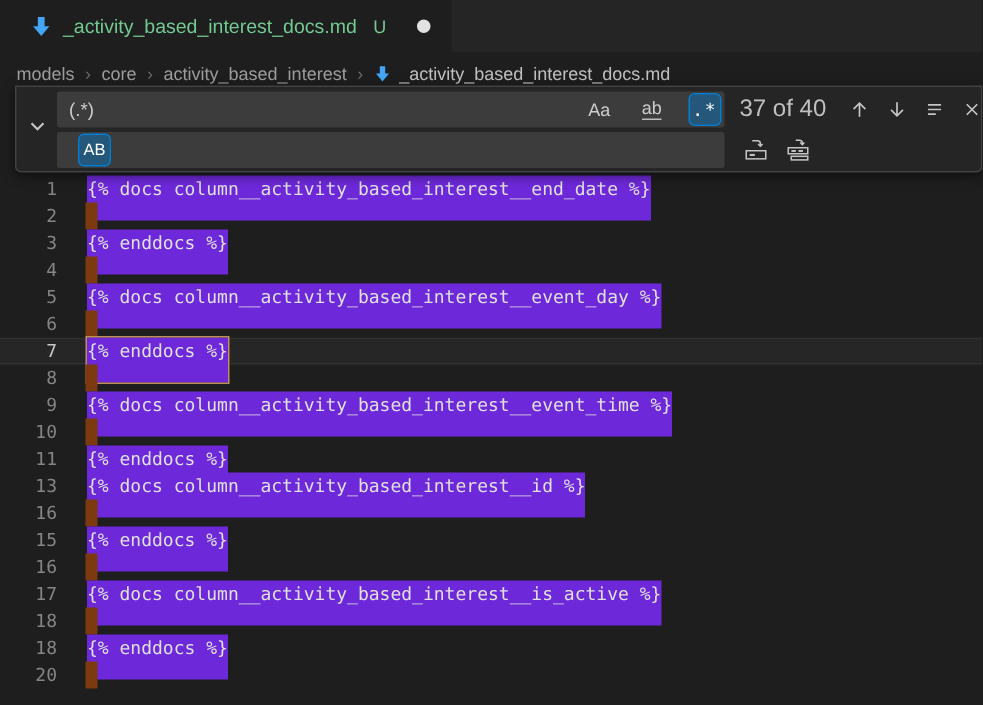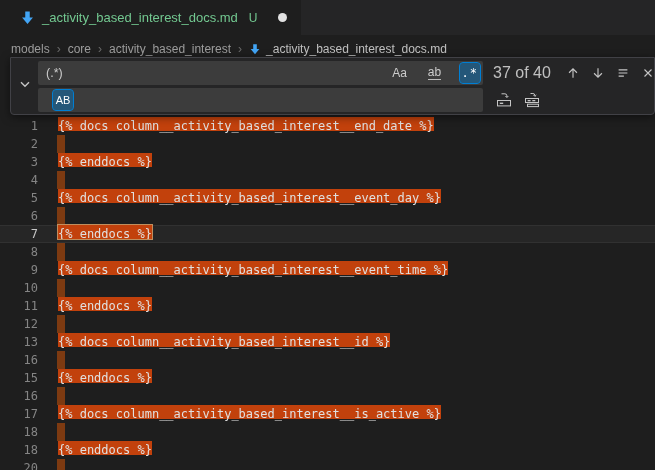--- a/index.html
+++ b/index.html
@@ -51,21 +51,21 @@
 
   
   .editor { position:absolute; top:56px; left:0; right:0; bottom:0; background:#1e1e1e; }
   .lines { position:absolute; top:61px; left:0; right:0; font-family:"DejaVu Sans Mono", monospace; font-size:12px; }
   .line { height:18px; display:flex; align-items:center; }
   .line.current-line { background:rgba(255,255,255,.04);
     box-shadow:inset 0 1px 0 rgba(255,255,255,.055), inset 0 -1px 0 rgba(255,255,255,.055); }
   .ln { width:38px; flex:none; text-align:right; color:#858585; font-size:12px; line-height:18px; }
   .line.current-line .ln { color:#c6c6c6; }
   .code { margin-left:20px; white-space:pre; color:#e0e0e0; height:18px; line-height:18px; }
-  .hl { background:#c2410c; display:inline-block; height:14px; line-height:18px; }
+  .hl { background:#6d28d9; display:inline-block; height:30px; line-height:18px; }
   .hl.current { outline:1px solid #bf8e5e; }
   .stub { display:inline-block; width:8px; height:18px; background:#7d3a11; margin-left:-1px; }
 </style>
 </head>
 <body>
 
 <div class="editor">
   <div class="lines">
       <div class="line">
         <div class="ln">1</div>
@@ -103,24 +103,20 @@
         <div class="ln">9</div>
         <div class="code"><span class="hl">{% docs column__activity_based_interest__event_time %}</span></div>
       </div>
       <div class="line">
         <div class="ln">10</div>
         <div class="code"><span class="stub"></span></div>
       </div>
       <div class="line">
         <div class="ln">11</div>
         <div class="code"><span class="hl">{% enddocs %}</span></div>
-      </div>
-      <div class="line">
-        <div class="ln">12</div>
-        <div class="code"><span class="stub"></span></div>
       </div>
       <div class="line">
         <div class="ln">13</div>
         <div class="code"><span class="hl">{% docs column__activity_based_interest__id %}</span></div>
       </div>
       <div class="line">
         <div class="ln">16</div>
         <div class="code"><span class="stub"></span></div>
       </div>
       <div class="line">

